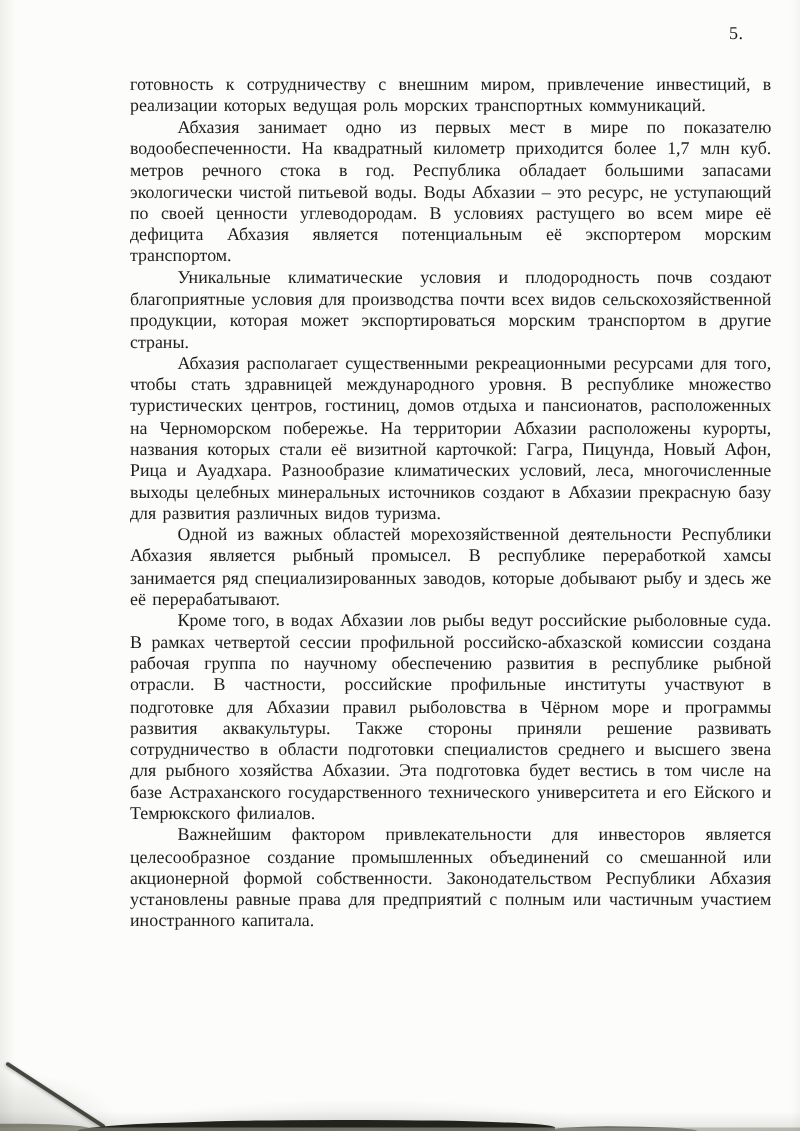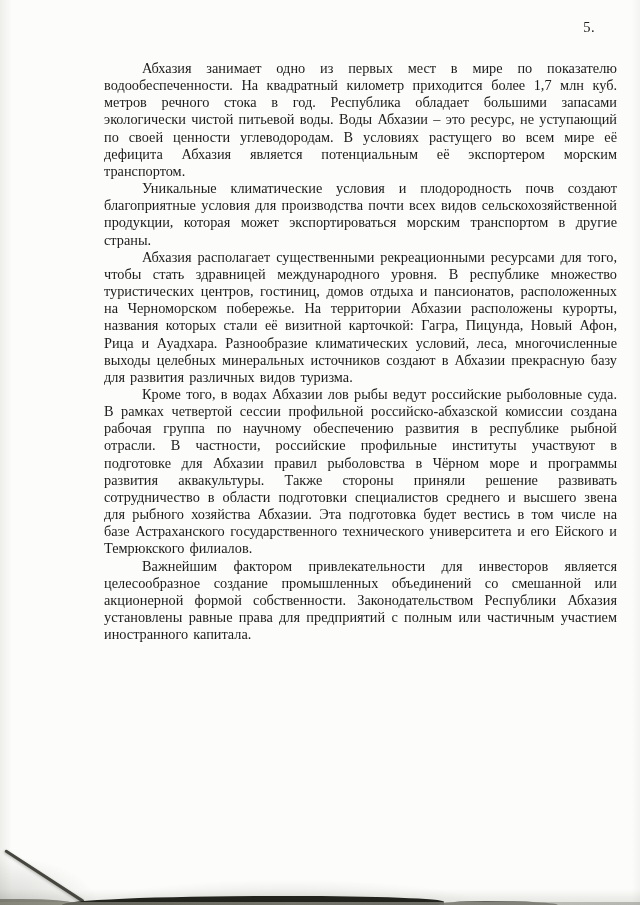--- a/index.html
+++ b/index.html
@@ -78,23 +78,25 @@
     background: linear-gradient(90deg, #8d8d81, #b6b6aa 45%, #90908a);
     opacity: .55;
   }
 </style>
 </head>
 <body>
 
 <div class="page-number">5.</div>
 
 <div class="text-block">
+  <p class="para no-indent">готовность к сотрудничеству с внешним миром, привлечение инвестиций, в реализации которых ведущая роль морских транспортных коммуникаций.</p>
   <p class="para">Абхазия занимает одно из первых мест в мире по показателю водообеспеченности. На квадратный километр приходится более 1,7 млн куб. метров речного стока в год. Республика обладает большими запасами экологически чистой питьевой воды. Воды Абхазии – это ресурс, не уступающий по своей ценности углеводородам. В условиях растущего во всем мире её дефицита Абхазия является потенциальным её экспортером морским транспортом.</p>
   <p class="para">Уникальные климатические условия и плодородность почв создают благоприятные условия для производства почти всех видов сельскохозяйственной продукции, которая может экспортироваться морским транспортом в другие страны.</p>
   <p class="para">Абхазия располагает существенными рекреационными ресурсами для того, чтобы стать здравницей международного уровня. В республике множество туристических центров, гостиниц, домов отдыха и пансионатов, расположенных на Черноморском побережье. На территории Абхазии расположены курорты, названия которых стали её визитной карточкой: Гагра, Пицунда, Новый Афон, Рица и Ауадхара. Разнообразие климатических условий, леса, многочисленные выходы целебных минеральных источников создают в Абхазии прекрасную базу для развития различных видов туризма.</p>
+  <p class="para">Одной из важных областей морехозяйственной деятельности Республики Абхазия является рыбный промысел. В республике переработкой хамсы занимается ряд специализированных заводов, которые добывают рыбу и здесь же её перерабатывают.</p>
   <p class="para">Кроме того, в водах Абхазии лов рыбы ведут российские рыболовные суда. В рамках четвертой сессии профильной российско-абхазской комиссии создана рабочая группа по научному обеспечению развития в республике рыбной отрасли. В частности, российские профильные институты участвуют в подготовке для Абхазии правил рыболовства в Чёрном море и программы развития аквакультуры. Также стороны приняли решение развивать сотрудничество в области подготовки специалистов среднего и высшего звена для рыбного хозяйства Абхазии. Эта подготовка будет вестись в том числе на базе Астраханского государственного технического университета и его Ейского и Темрюкского филиалов.</p>
   <p class="para">Важнейшим фактором привлекательности для инвесторов является целесообразное создание промышленных объединений со смешанной или акционерной формой собственности. Законодательством Республики Абхазия установлены равные права для предприятий с полным или частичным участием иностранного капитала.</p>
 </div>
 
 <div class="artifact scratch-bottom-left"></div>
 <div class="artifact smudge-bottom-left"></div>
 <div class="artifact blob-bottom-main"></div>
 <div class="artifact blob-bottom-right"></div>
 <div class="artifact edge-bottom"></div>
 

